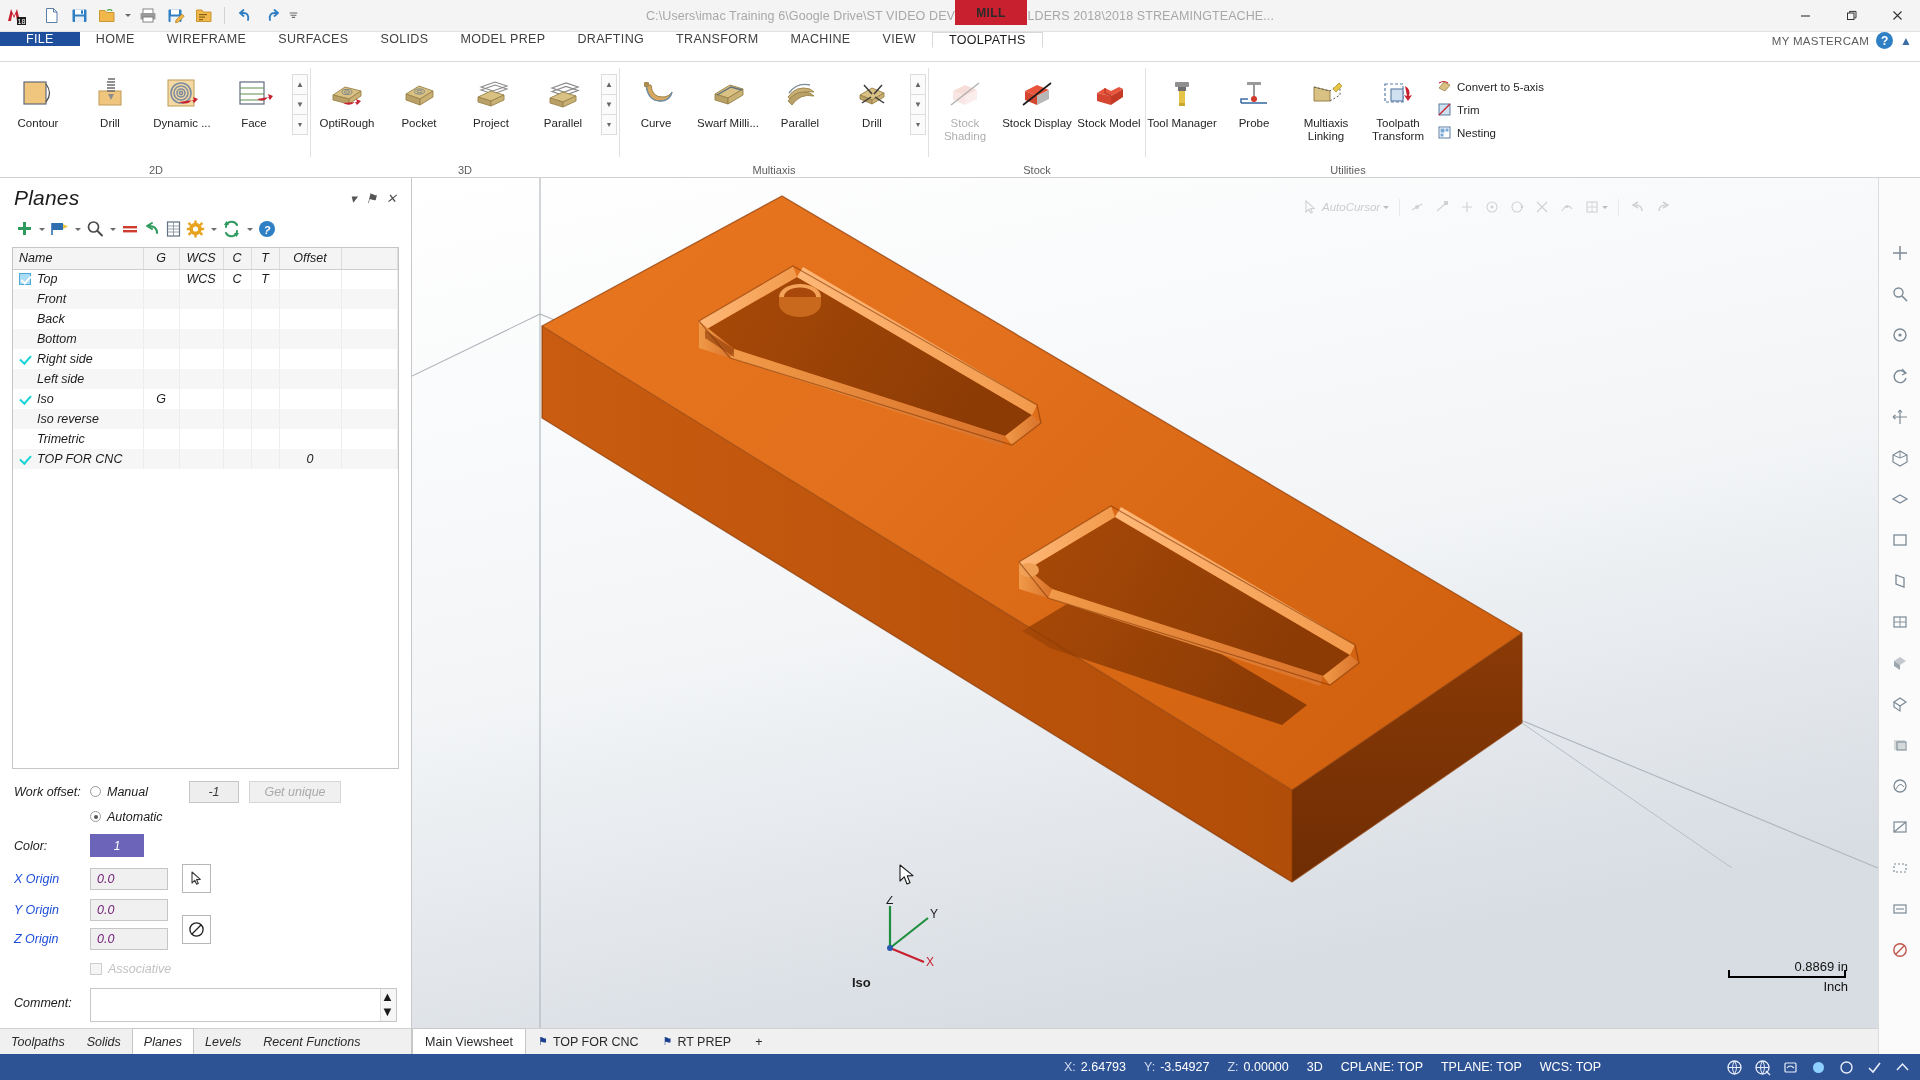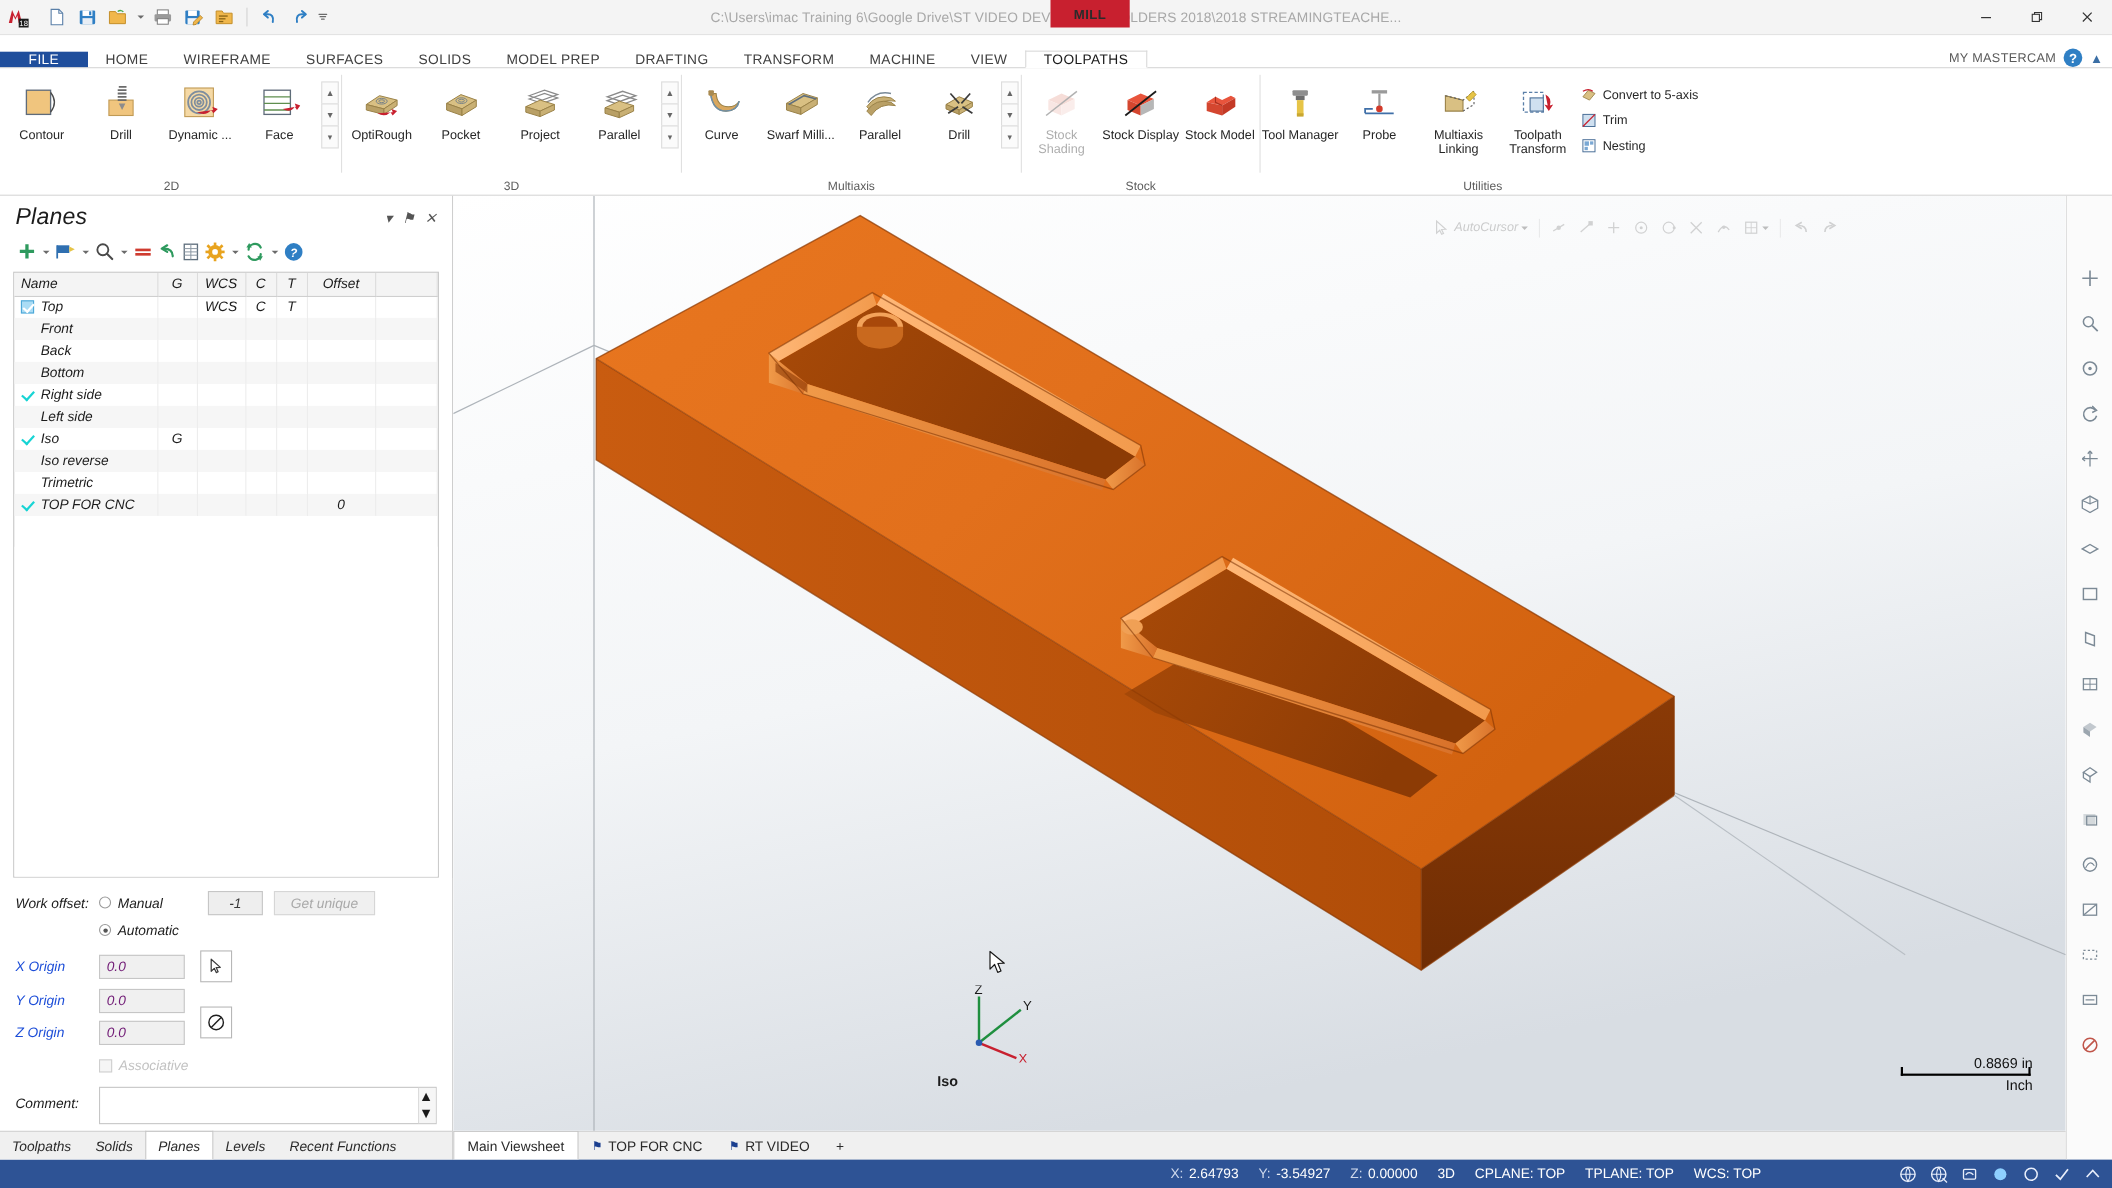--- a/index.html
+++ b/index.html
@@ -38,21 +38,21 @@
   }
   .mill-label {
     position: absolute; left: 955px; top: 6px; width: 72px; text-align: center;
     font-size: 12px; font-weight: bold; color: #2b2b2b; letter-spacing: .4px;
   }
   .win-ctrls { margin-left: auto; display: flex; height: 32px; }
   .win-btn { width: 46px; height: 32px; display: flex; align-items: center; justify-content: center; }
 
   
   .tabbar {
-    height: 30px; background: #ffffff; display: flex; align-items: flex-end;
+    height: 30px; background: #ffffff; display: flex; align-items: flex-start;
     position: relative; flex: none; border-bottom: 1px solid #d9d9d9;
   }
   .tab {
     padding: 0 16px; display: flex; align-items: center; font-size: 12.5px;
     color: #404040; letter-spacing: .35px; cursor: default; white-space: nowrap;
   }
   .tab.file { background: #1f4e9c; color: #fff; font-weight: normal; padding: 0 26px; }
   .tab.active {
     background: #ffffff; border: 1px solid #d9d9d9; border-bottom: 1px solid #ffffff;
     margin-bottom: -1px; color: #1a1a1a; position: relative; z-index: 3;
@@ -921,20 +921,24 @@
           <span class="flabel">Work offset:</span>
           <span class="radio"></span>
           <span class="rlabel">Manual</span>
           <span class="txtin ro" style="width:50px;justify-content:center;margin-left:27px">-1</span>
           <span class="btn-disabled" style="width:92px;margin-left:10px">Get unique</span>
         </div>
         <div class="frow">
           <span class="flabel"></span>
           <span class="radio on"></span>
           <span class="rlabel">Automatic</span>
+        </div>
+        <div class="frow" style="margin-top:4px">
+          <span class="flabel">Color:</span>
+          <span class="color-swatch">1</span>
         </div>
         <div class="frow" style="margin-top:6px">
           <span class="flabel dim">X Origin</span>
           <span class="txtin dis" style="width:78px">0.0</span>
           <span class="sqbtn" style="margin-left:14px">
             <svg width="15" height="15" viewBox="0 0 15 15">
                 <path d="M3 1 L3 12 L5.8 9.3 L7.6 13.2 L9.3 12.4 L7.5 8.6 L11.3 8.4 Z" fill="none" stroke="#3a3a3a" stroke-width="1.1" stroke-linejoin="round"></path>
               </svg>
           </span>
         </div>
@@ -1165,21 +1169,21 @@
       <div class="viewsheets">
         <div class="vsheet active">
           <span>Main Viewsheet</span>
         </div>
         <div class="vsheet">
           <span class="flag-ico">⚑</span>
           <span>TOP FOR CNC</span>
         </div>
         <div class="vsheet">
           <span class="flag-ico">⚑</span>
-          <span>RT VIDEO</span>
+          <span>RT PREP</span>
         </div>
         <div class="vsheet">
           <span>+</span>
         </div>
       </div>
     </div>
 
     <div class="rail">
       <div class="rail-ico">
           <svg width="18" height="18" viewBox="0 0 18 18">

